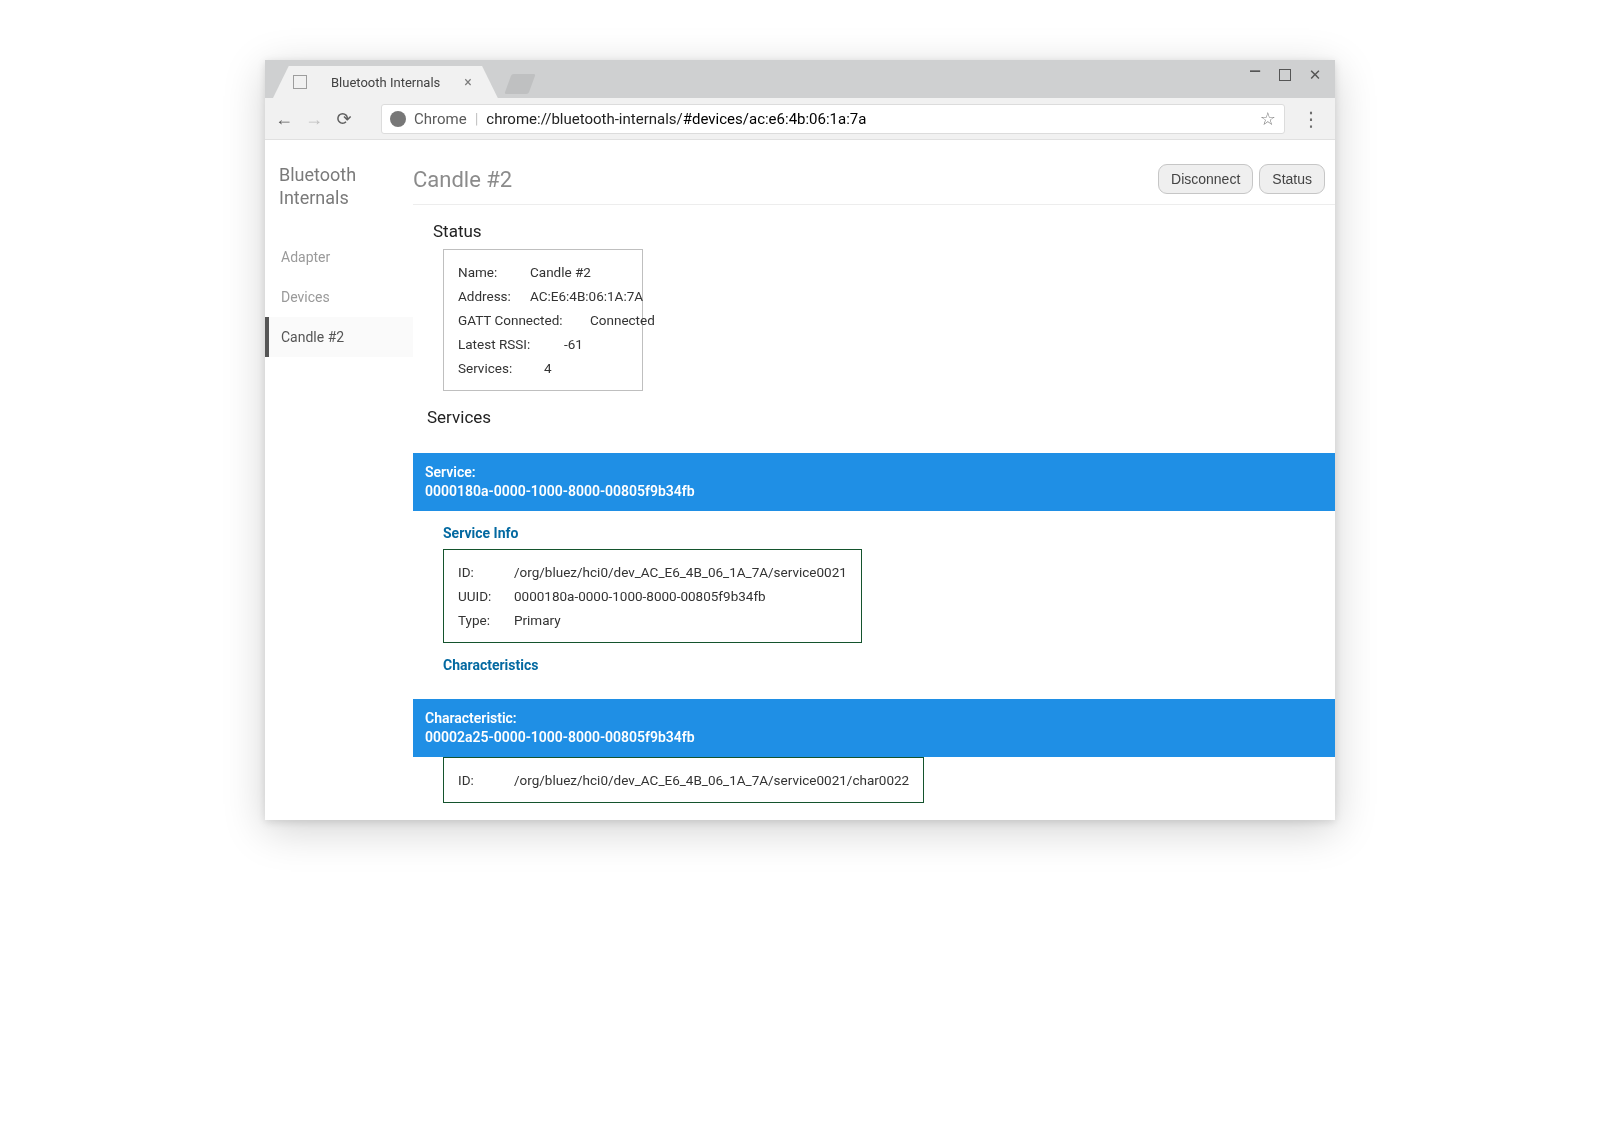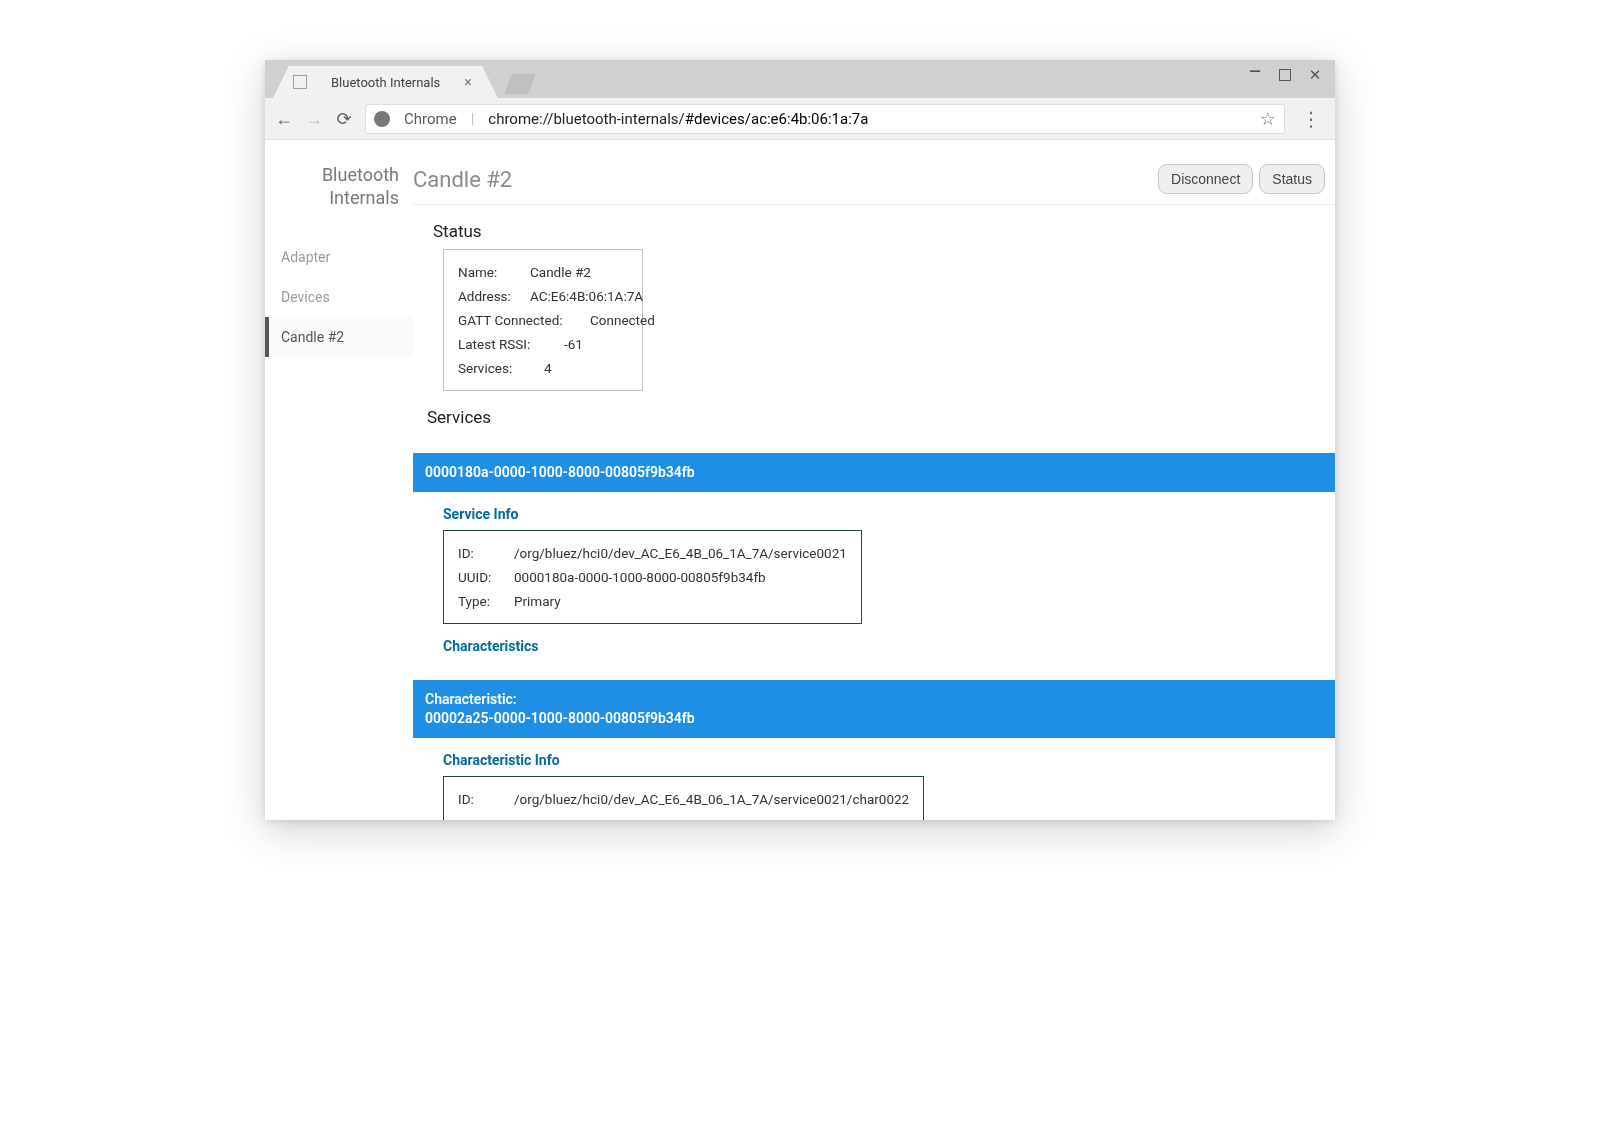--- a/index.html
+++ b/index.html
@@ -113,23 +113,24 @@
   .toolbar .navicon.fwd { color:#bfbfbf; }
   .omnibox {
     flex: 1;
     height: 30px;
     background: #fff;
     border: 1px solid #dcdcdc;
     border-radius: 3px;
     display: flex;
     align-items: center;
     padding: 0 8px;
-    gap: 14px;
+    gap: 8px;
     font-size: 15px;
     color: #444;
+    margin-left: 16px;
   }
   .omnibox .globe {
     width: 16px; height:16px; border-radius:50%; background:#777; position:relative;
   }
   .omnibox .scheme { color:#5a5a5a; font-size:15px; }
   .omnibox .divider { color:#c4c4c4; }
   .omnibox .host { color:#222; }
   .omnibox .path { color:#000000; }
   .omnibox .star { margin-left:auto; font-size:18px; color:#7d7d7d; }
   .kebab { font-size:20px; color:#6e6e6e; padding:0 4px; }
@@ -144,21 +145,20 @@
   .sidebar {
     width: 148px;
     padding-top: 24px;
     font-size: 15px;
   }
   .brand {
     color: #7a7a7a;
     font-size: 18px;
     line-height: 1.25;
     padding: 0 14px 28px 14px;
-    text-align: right;
   }
   .sideitem {
     display: block;
     padding: 12px 16px;
     color: #9a9a9a;
     font-size: 14px;
     cursor: pointer;
   }
   .sideitem.active {
     color: #555;
@@ -309,20 +309,21 @@
           <span>-61</span>
         </div>
         <div class="row">
           <span class="label" style="min-width:66px">Services:</span>
           <span>4</span>
         </div>
       </div>
 
       <div class="section-h" style="padding-left:14px">Services</div>
       <div class="blue-banner">
+        <div>Service:</div>
         <div>0000180a-0000-1000-8000-00805f9b34fb</div>
       </div>
       <div class="sub-h">Service Info</div>
       <div class="info-box">
         <div class="row">
           <span class="label">ID:</span>
           <span>/org/bluez/hci0/dev_AC_E6_4B_06_1A_7A/service0021</span>
         </div>
         <div class="row">
           <span class="label">UUID:</span>
@@ -332,21 +333,20 @@
           <span class="label">Type:</span>
           <span>Primary</span>
         </div>
       </div>
 
       <div class="sub-h">Characteristics</div>
       <div class="blue-banner">
         <div>Characteristic:</div>
         <div>00002a25-0000-1000-8000-00805f9b34fb</div>
       </div>
-      <div class="sub-h">Characteristic Info</div>
       <div class="info-box">
         <div class="row">
           <span class="label">ID:</span>
           <span>/org/bluez/hci0/dev_AC_E6_4B_06_1A_7A/service0021/char0022</span>
         </div>
 
       </div>
 
     </div>
   </div>

